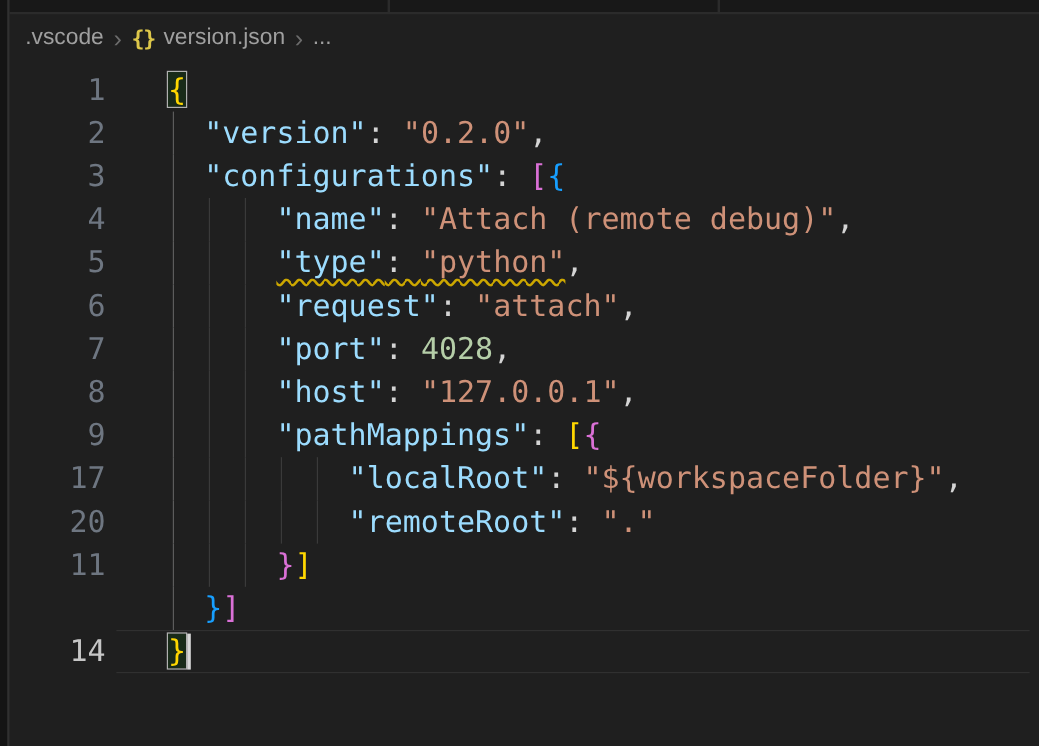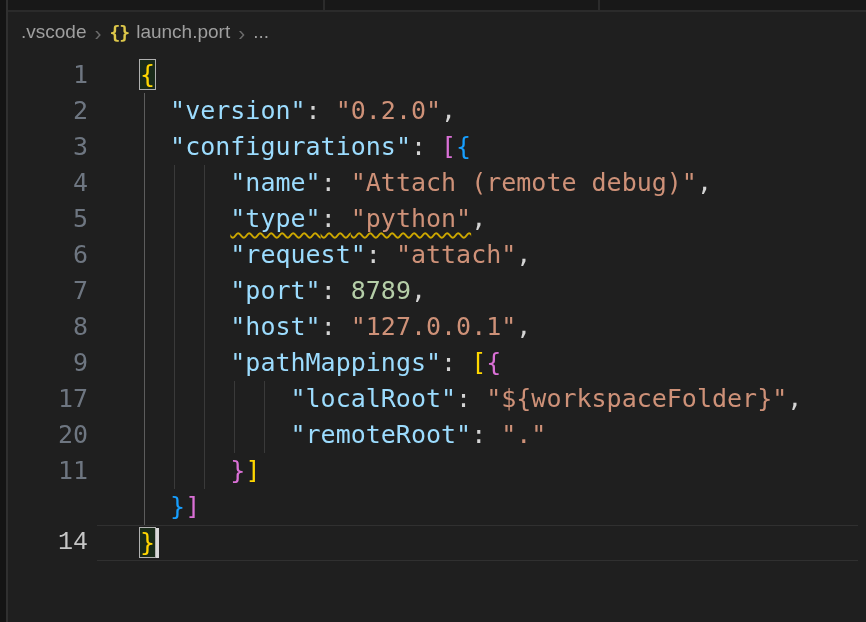--- a/index.html
+++ b/index.html
@@ -22,21 +22,21 @@
   .bc-item{cursor:default;}
   .bc-chevron{color:var(--c-breadcrumb-chevron,#6c6c6c);font-size:21px;margin:0 8px;line-height:1;}
   .bc-json-icon{color:var(--c-json-icon,#ddc74a);font-family:"DejaVu Sans Mono",monospace;
     font-size:18px;font-weight:600;letter-spacing:-1px;margin-right:7px;}
 
   
   .rows{position:absolute;left:0;top:57px;right:0;}
   .row{position:relative;height:36px;}
   .gutter{position:absolute;left:0;top:0;width:88px;text-align:right;
     font-size:25px;line-height:36px;color:var(--c-line-number,#6e7681);}
-  .row.active .gutter{color:var(--c-line-number-active,#c6c6c6);font-family:Liberation Mono, monospace;}
+  .row.active .gutter{color:var(--c-line-number-active,#c6c6c6);}
   .code{position:absolute;left:140px;top:0;font-size:25px;line-height:36px;white-space:pre;
     color:var(--c-punct,#d4d4d4);}
   .guide{position:absolute;top:0;bottom:0;width:1px;background:var(--c-indent-guide,#3a3a3a);}
   .guide.active{background:var(--c-indent-guide-active,#5c5c5c);}
 
   .tok-key{color:var(--c-key,#9cdcfe);}
   .tok-string{color:var(--c-string,#ce9178);}
   .tok-number{color:var(--c-number,#b5cea8);}
   .tok-punct{color:var(--c-punct,#d4d4d4);}
   .tok-bracket1{color:var(--c-bracket1,#ffd700);}
@@ -63,21 +63,21 @@
     <div class="tab-sep" style="left:323px"></div>
     <div class="tab-sep" style="left:598px"></div>
   </div>
 
   <div class="left-edge"></div>
 
   <div class="breadcrumb">
     <span class="bc-item">.vscode</span>
     <span class="bc-chevron">›</span>
     <span class="bc-json-icon">{}</span>
-    <span class="bc-item">launch.port</span>
+    <span class="bc-item">version.json</span>
     <span class="bc-chevron">›</span>
     <span class="bc-item">...</span>
   </div>
 
   <div class="rows">
       <div class="row">
         <div class="gutter">1</div>
         <div class="code"><span class="tok-bracket1 bracket-box">{</span></div>
       </div>
       <div class="row">
@@ -109,21 +109,21 @@
         <div class="guide" style="left: 174.1px;"></div>
         <div class="guide" style="left: 204.2px;"></div>
         <div class="gutter">6</div>
         <div class="code"><span class="tok-punct">      </span><span class="tok-key">"request"</span><span class="tok-punct">: </span><span class="tok-string">"attach"</span><span class="tok-punct">,</span></div>
       </div>
       <div class="row">
         <div class="guide active" style="left: 144px;"></div>
         <div class="guide" style="left: 174.1px;"></div>
         <div class="guide" style="left: 204.2px;"></div>
         <div class="gutter">7</div>
-        <div class="code"><span class="tok-punct">      </span><span class="tok-key">"port"</span><span class="tok-punct">: </span><span class="tok-number">8789</span><span class="tok-punct">,</span></div>
+        <div class="code"><span class="tok-punct">      </span><span class="tok-key">"port"</span><span class="tok-punct">: </span><span class="tok-number">4028</span><span class="tok-punct">,</span></div>
       </div>
       <div class="row">
         <div class="guide active" style="left: 144px;"></div>
         <div class="guide" style="left: 174.1px;"></div>
         <div class="guide" style="left: 204.2px;"></div>
         <div class="gutter">8</div>
         <div class="code"><span class="tok-punct">      </span><span class="tok-key">"host"</span><span class="tok-punct">: </span><span class="tok-string">"127.0.0.1"</span><span class="tok-punct">,</span></div>
       </div>
       <div class="row">
         <div class="guide active" style="left: 144px;"></div>

